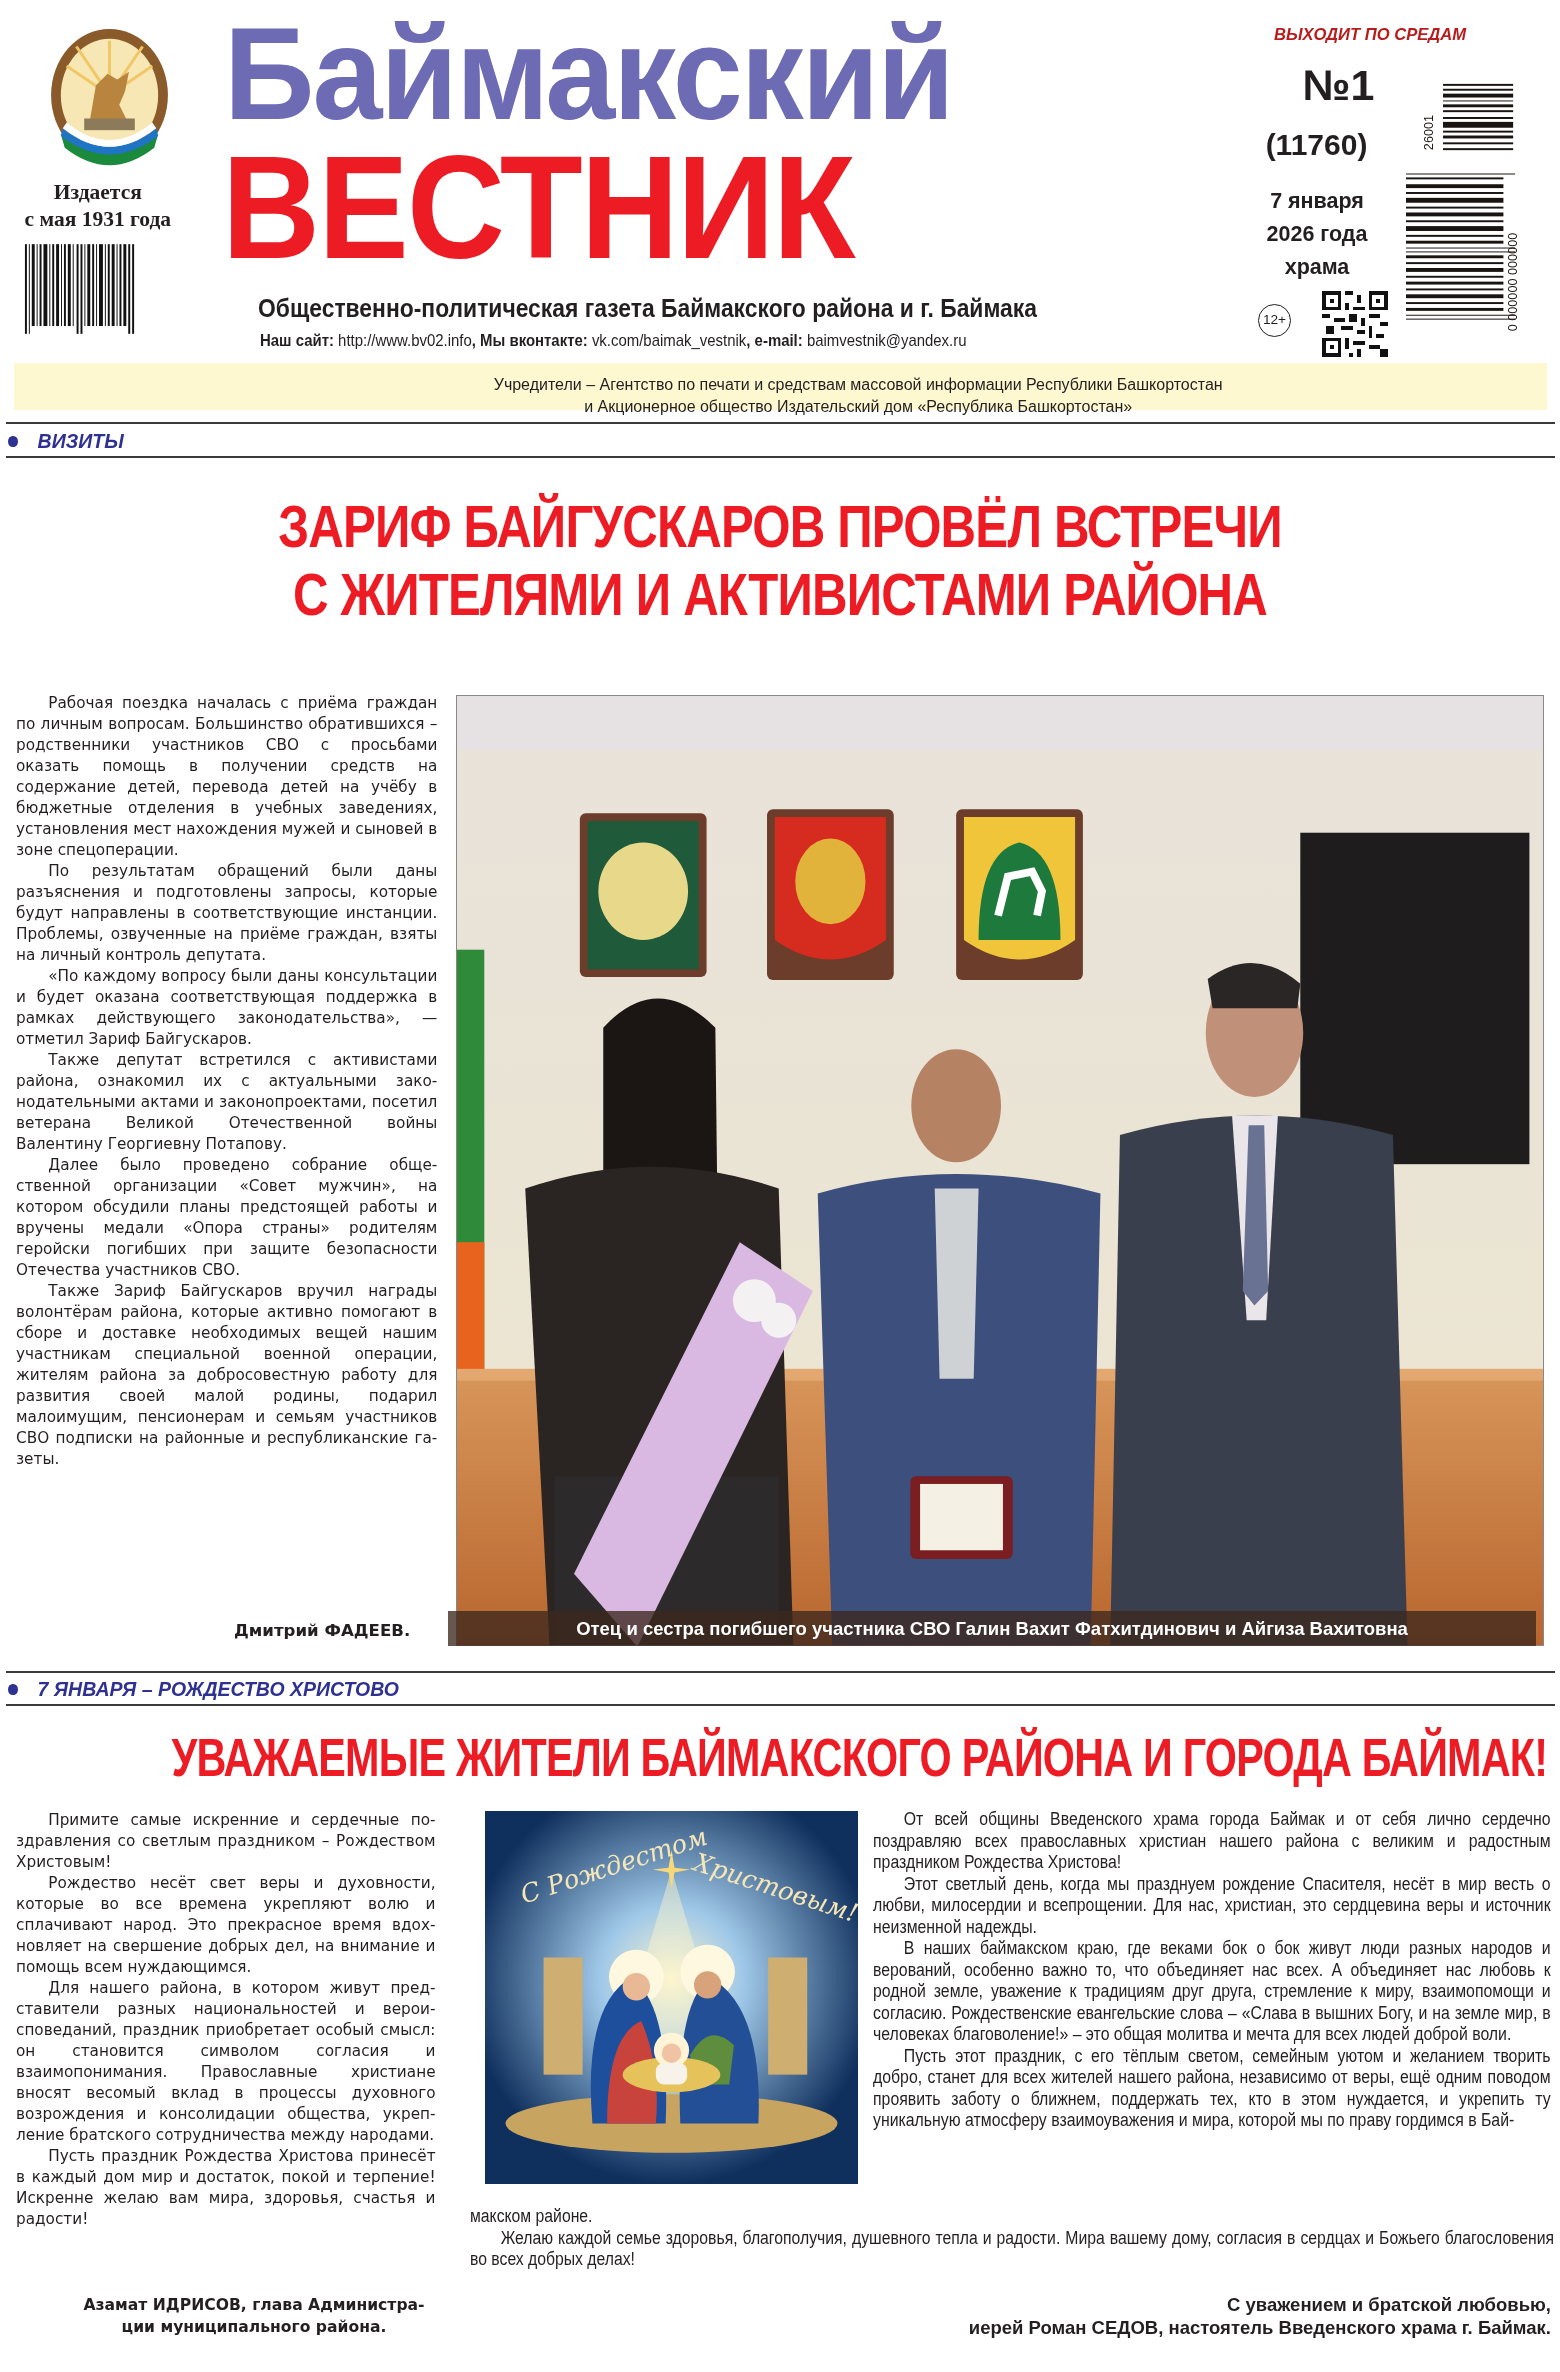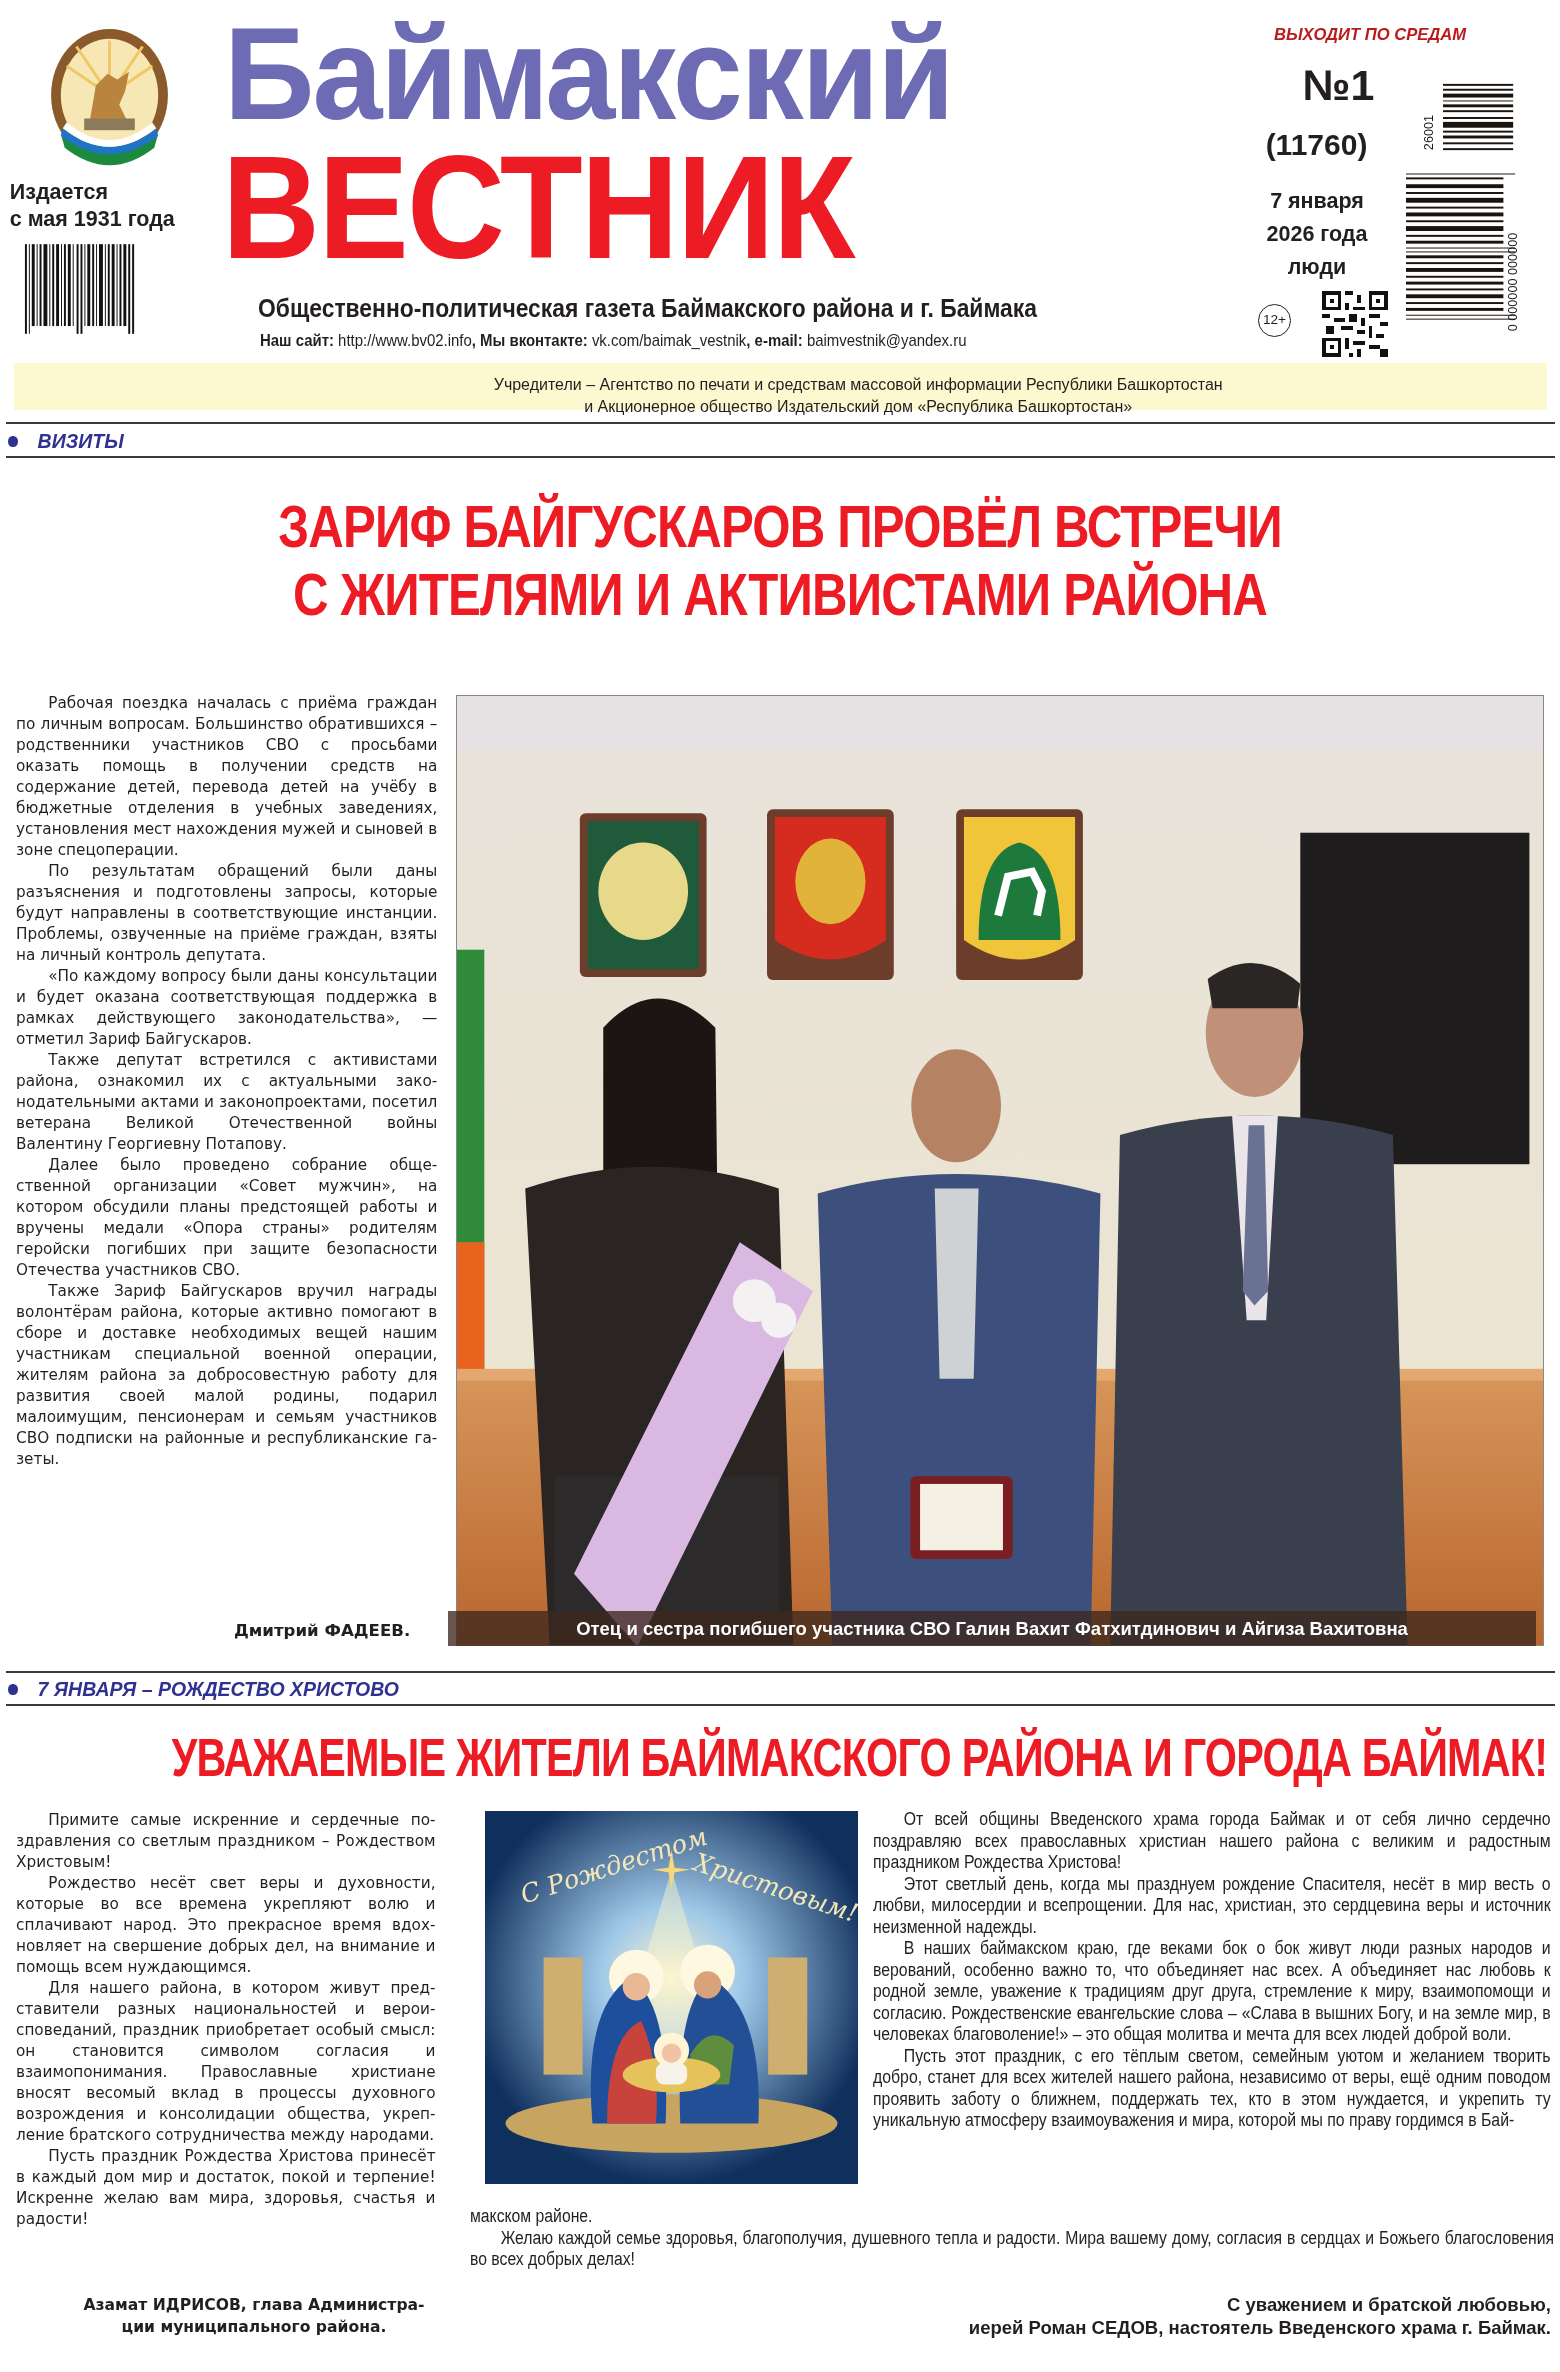--- a/index.html
+++ b/index.html
@@ -2,21 +2,21 @@
 <html><head>
 <meta charset="utf-8">
 <style>
   * { box-sizing: border-box; margin: 0; padding: 0; }
   html, body { width: 1560px; height: 2373px; background: #ffffff; overflow: hidden; }
   body { position: relative; font-family: "DejaVu Sans", sans-serif; color: #231f20; }
   .abs { position: absolute; }
 
   
   .emblem { left: 47px; top: 27px; width: 125px; height: 146px; }
-  .since { left: 9.8px; top: 179px; width: 176px; text-align: left; font-family: Liberation Sans, sans-serif; font-weight: bold; font-size: 21.5px; line-height: 27px; color: #231f20; }
+  .since { left: 9.8px; top: 179px; width: 176px; text-align: center; font-family: Liberation Serif, serif; font-weight: bold; font-size: 21.5px; line-height: 27px; color: #231f20; }
   .barcode-left { left: 23.4px; top: 244px; width: 115px; height: 90px; }
   .barcode-left-digits { left: 17.6px; top: 335px; width: 127px; font-family: Liberation Sans, sans-serif; font-size: 11.7px; color: #333; letter-spacing: 0.5px; margin-top: 39px; }
 
   .title-1 { left: 224px; top: 9.8px; font-family: "Liberation Sans", sans-serif; font-weight: bold; font-size: 131px; line-height: 127px; color: #6e6bb5; letter-spacing: -2px; white-space: nowrap; transform: scaleX(0.96); transform-origin: left top; }
   .title-2 { left: 222px; top: 135px; font-family: "Liberation Sans", sans-serif; font-weight: bold; font-size: 146px; line-height: 146px; color: #ed1c24; letter-spacing: -2px; white-space: nowrap; transform: scaleX(0.93); transform-origin: left top; }
   .subtitle { left: 258px; top: 293px; font-family: "Liberation Sans", sans-serif; font-weight: bold; font-size: 26px; line-height: 31px; white-space: nowrap; color: #231f20; transform: scaleX(0.88); transform-origin: left top; }
   .contacts { left: 260px; top: 330px; font-family: "Liberation Sans", sans-serif; font-size: 16.6px; line-height: 21.5px; white-space: nowrap; color: #231f20; transform: scaleX(0.9); transform-origin: left top; }
   .contacts b { font-weight: bold; }
 
   .weekly { left: 1274px; top: 25px; font-family: "Liberation Sans", sans-serif; font-weight: bold; font-style: italic; font-size: 16.6px; white-space: nowrap; color: #b91c1c; }
@@ -132,21 +132,21 @@
   <b>e-mail:</b>
   <span>baimvestnik@yandex.ru</span>
 </div>
 
 <div class="abs weekly">ВЫХОДИТ ПО СРЕДАМ</div>
 <div class="abs issue-no">№1</div>
 <div class="abs issue-total">(11760)</div>
 <div class="abs issue-date">
   <div>7 января</div>
   <div>2026 года</div>
-  <div>люди</div>
+  <div>храма</div>
 </div>
 <div class="abs age-badge">12+</div>
 <div class="abs qr">
   <svg width="66" height="66" viewBox="0 0 17 17" shape-rendering="crispEdges">
     <rect width="17" height="17" fill="#fff"></rect>
     <g fill="#111">
       <rect x="0" y="0" width="5" height="5"></rect>
         <rect x="1" y="1" width="3" height="3" fill="#fff"></rect>
         <rect x="2" y="2" width="1" height="1"></rect>
       <rect x="12" y="0" width="5" height="5"></rect>

